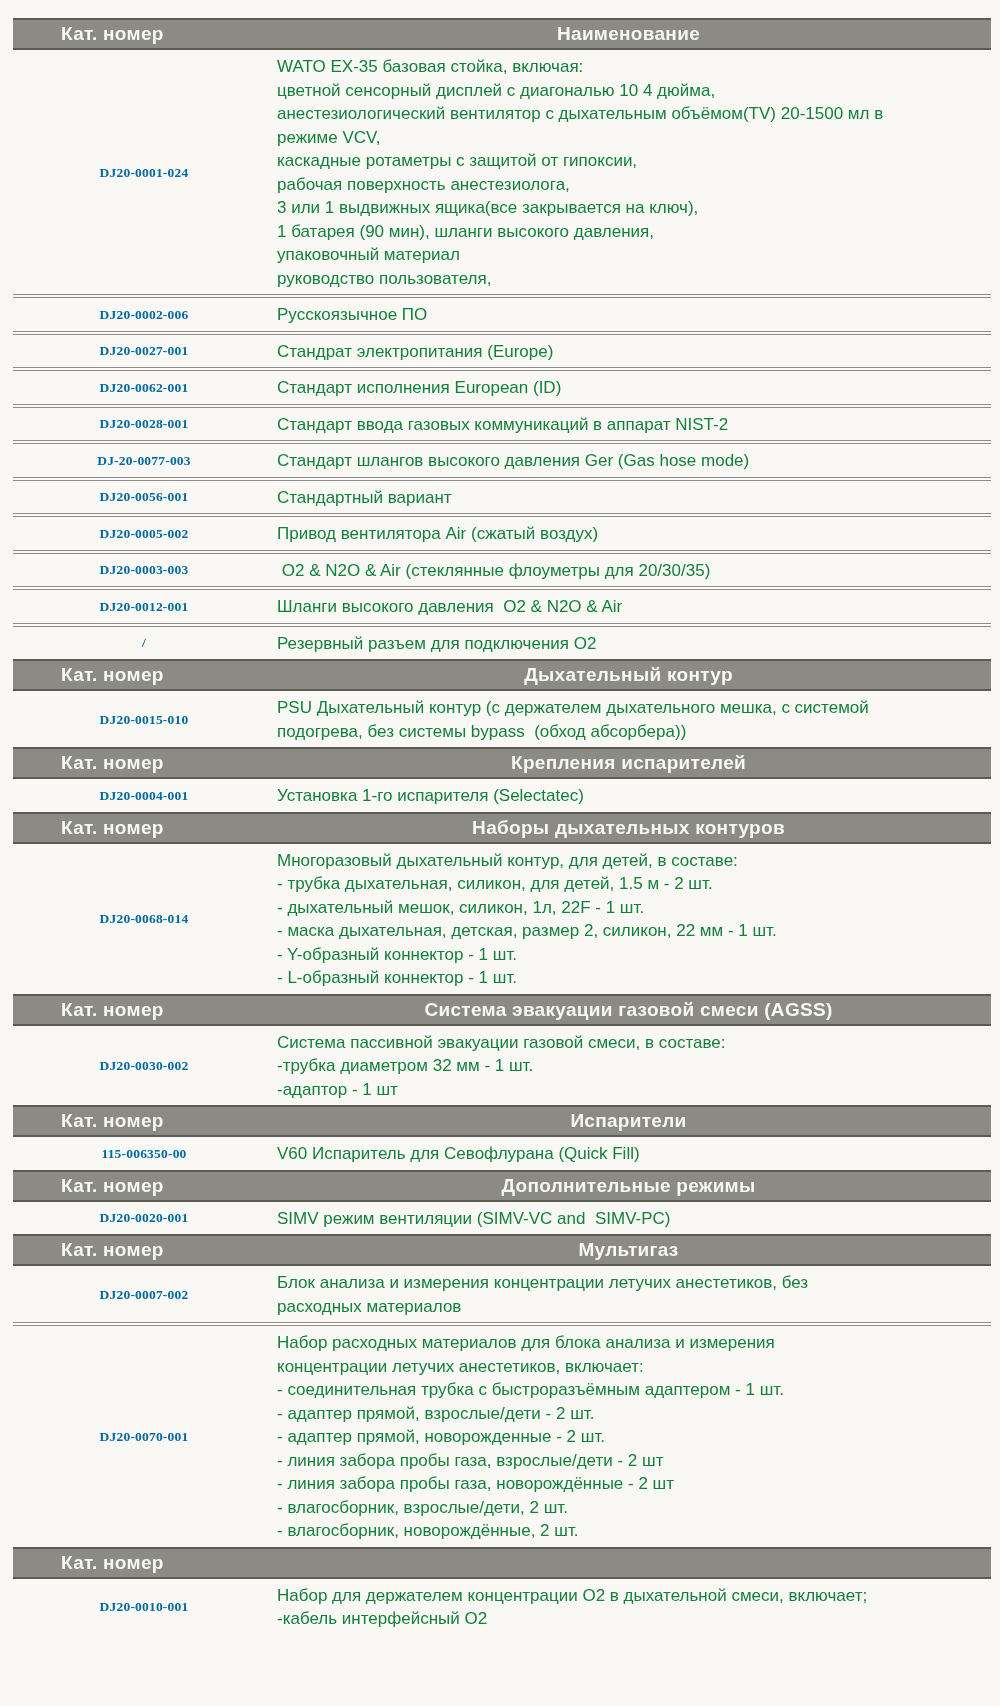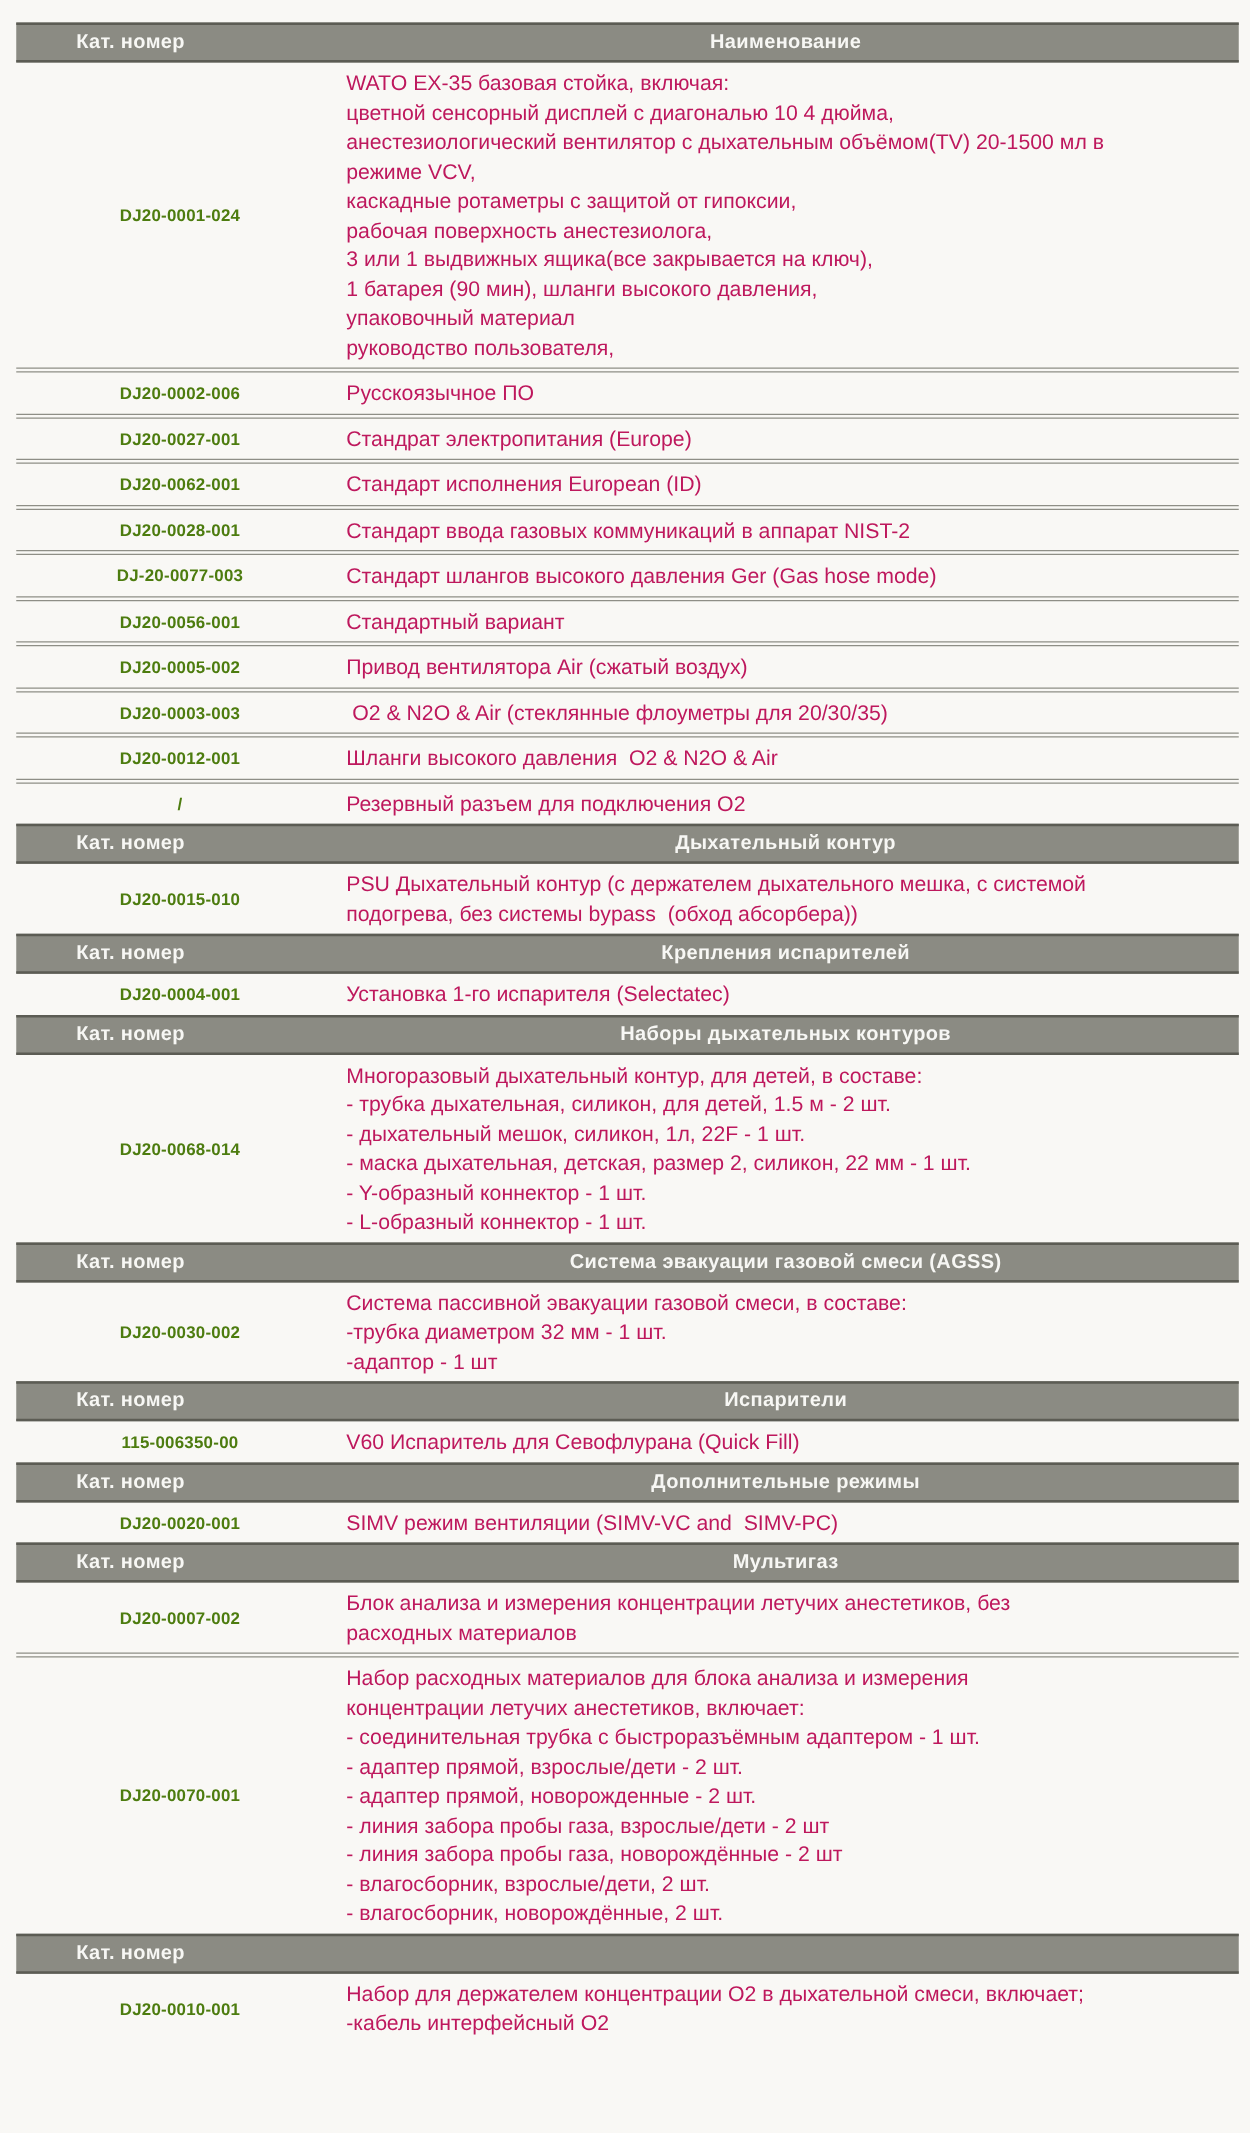--- a/index.html
+++ b/index.html
@@ -21,21 +21,21 @@
   }
   .bar{
     display:flex;
     align-items:center;
     height:28px;
     background:#8b8b83;
     border-top:2px solid #5c5c54;
     border-bottom:2px solid #5c5c54;
     color:#f7f7f4;
     font-weight:bold;
-    font-size:16px;
+    font-size:19px;
   }
   .bar-left{
     width:205px;
     padding-left:48px;
     flex:none;
     letter-spacing:0.3px;
   }
   .bar-center{
     flex:1;
     text-align:center;
@@ -51,29 +51,30 @@
   #table-root > .row:last-child{ border-bottom:none; }
   .cat{
     width:262px;
     flex:none;
     display:flex;
     align-items:center;
     justify-content:center;
     font-weight:bold;
     font-size:13.5px;
     letter-spacing:0.2px;
-    color:#4d7c0f;
+    color:#0369a1;
     text-align:center;
+    font-family:Liberation Serif, serif;
   }
   .desc{
     flex:1;
     padding:2px 6px 2px 2px;
     font-size:17px;
     line-height:23.5px;
-    color:#be185d;
+    color:#15803d;
   }
   .line{ white-space:pre-wrap; }
 </style>
 </head>
 <body>
 
 <div id="table-root">
     <div class="bar">
       <span class="bar-left">Кат. номер</span>
       <span class="bar-center">Наименование</span>

